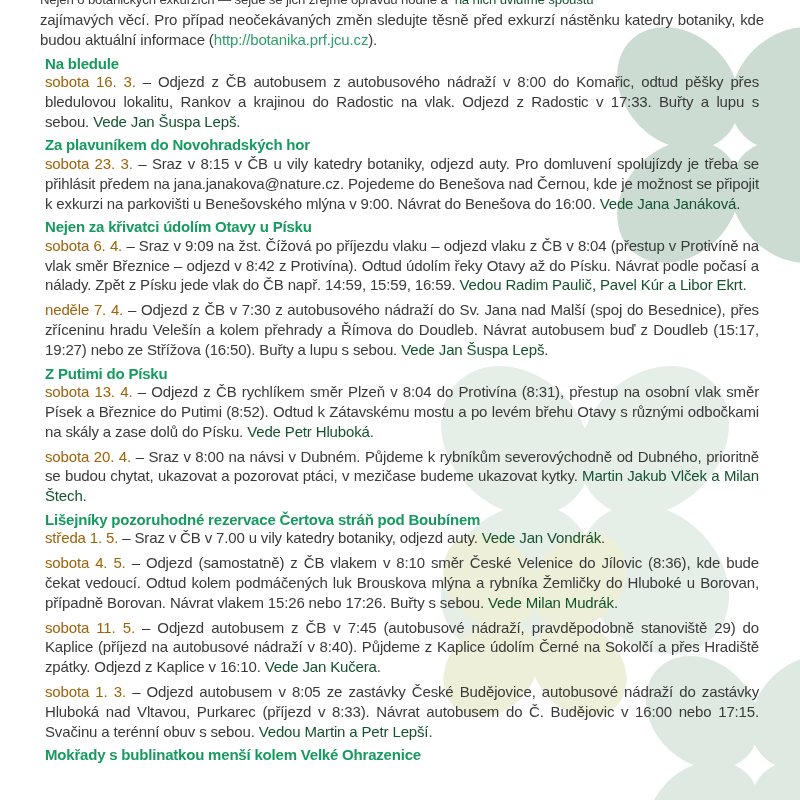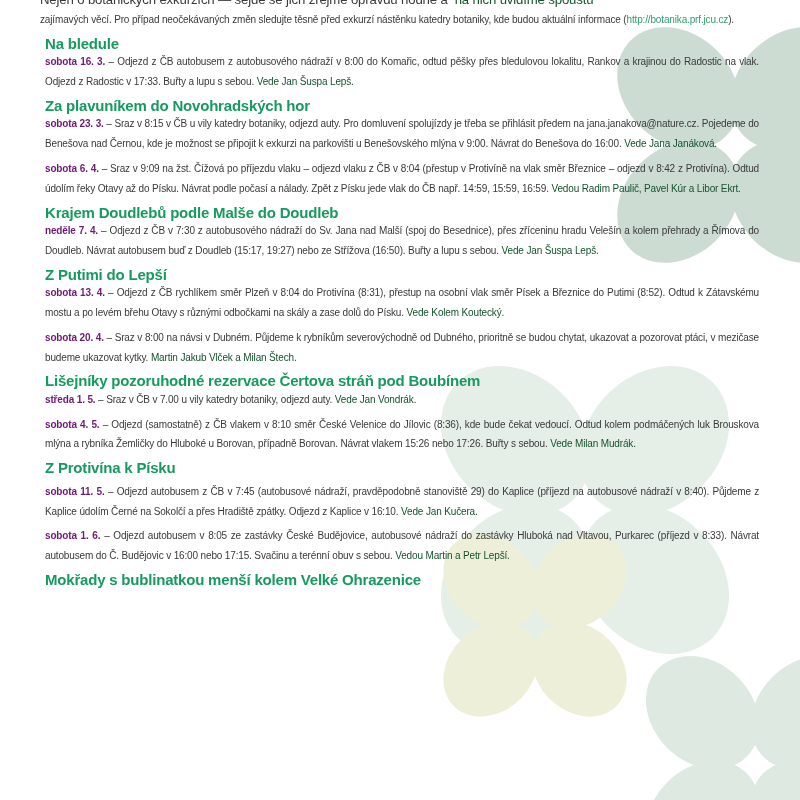--- a/index.html
+++ b/index.html
@@ -15,30 +15,30 @@
   }
   .clip-line {
     height: 10px; overflow: hidden; position: relative;
   }
   .clip-line .inner {
     position: relative; top: -10px; display: block;
     font-size: 13.2px; line-height: 19.8px; color: #3a3a3a;
     letter-spacing: -0.15px; white-space: nowrap;
   }
   p.body {
-    margin: 0; font-size: 10px; line-height: 19.8px;
+    margin: 0; font-size: 15px; line-height: 19.8px;
     color: #3a3a3a; text-align: justify; letter-spacing: -0.15px;
   }
   .intro-para { margin-bottom: 4px; }
   h2.sec-head {
     margin: 0; padding: 0;
     font-size: 15px; line-height: 17.5px; font-weight: bold;
     color: #179a5f; letter-spacing: -0.2px;
   }
-  .date { font-weight: bold; color: #701a75; }
+  .date { font-weight: normal; color: #a16207; }
   .leader { color: #14532d; }
   .leader::before { content: "\00a0"; }
   .link { color: #2f9e6e; }
   .section { margin: 5px; }
 </style>
 </head>
 <body>
 
 <svg width="0" height="0" style="position:absolute">
   <defs>
@@ -78,56 +78,55 @@
     <h2 class="sec-head">Na bledule</h2>
     <p class="body"><span class="date">sobota 16. 3.</span> <span>– Odjezd z ČB autobusem z autobusového nádraží v 8:00 do Komařic, odtud pěšky přes bledulovou lokalitu, Rankov a krajinou do Radostic na vlak. Odjezd z Radostic v 17:33. Buřty a lupu s sebou.</span><span class="leader">Vede Jan Šuspa Lepš.</span></p>
   </div>
 
   <div class="section">
     <h2 class="sec-head">Za plavuníkem do Novohradských hor</h2>
     <p class="body"><span class="date">sobota 23. 3.</span> <span>– Sraz v 8:15 v ČB u vily katedry botaniky, odjezd auty. Pro domluvení spolujízdy je třeba se přihlásit předem na jana.janakova@nature.cz. Pojedeme do Benešova nad Černou, kde je možnost se připojit k exkurzi na parkovišti u Benešovského mlýna v 9:00. Návrat do Benešova do 16:00.</span><span class="leader">Vede Jana Janáková.</span></p>
   </div>
 
   <div class="section">
+    <h2 class="sec-head">Nejen za křivatci údolím Otavy u Písku</h2>
     <p class="body"><span class="date">sobota 6. 4.</span> <span>– Sraz v 9:09 na žst. Čížová po příjezdu vlaku – odjezd vlaku z ČB v 8:04 (přestup v Protivíně na vlak směr Březnice – odjezd v 8:42 z Protivína). Odtud údolím řeky Otavy až do Písku. Návrat podle počasí a nálady. Zpět z Písku jede vlak do ČB např. 14:59, 15:59, 16:59.</span><span class="leader">Vedou Radim Paulič, Pavel Kúr a Libor Ekrt.</span></p>
   </div>
 
   <div class="section">
-    <h2 class="sec-head">Krajem Doudlebů podle Malše do Doudleb</h2>
     <p class="body"><span class="date">neděle 7. 4.</span> <span>– Odjezd z ČB v 7:30 z autobusového nádraží do Sv. Jana nad Malší (spoj do Besednice), přes zříceninu hradu Velešín a kolem přehrady a Římova do Doudleb. Návrat autobusem buď z Doudleb (15:17, 19:27) nebo ze Střížova (16:50). Buřty a lupu s sebou.</span><span class="leader">Vede Jan Šuspa Lepš.</span></p>
   </div>
 
   <div class="section">
-    <h2 class="sec-head">Z Putimi do Lepší</h2>
-    <p class="body"><span class="date">sobota 13. 4.</span> <span>– Odjezd z ČB rychlíkem směr Plzeň v 8:04 do Protivína (8:31), přestup na osobní vlak směr Písek a Březnice do Putimi (8:52). Odtud k Zátavskému mostu a po levém břehu Otavy s různými odbočkami na skály a zase dolů do Písku.</span><span class="leader">Vede Kolem Koutecký.</span></p>
+    <h2 class="sec-head">Z Putimi do Písku</h2>
+    <p class="body"><span class="date">sobota 13. 4.</span> <span>– Odjezd z ČB rychlíkem směr Plzeň v 8:04 do Protivína (8:31), přestup na osobní vlak směr Písek a Březnice do Putimi (8:52). Odtud k Zátavskému mostu a po levém břehu Otavy s různými odbočkami na skály a zase dolů do Písku.</span><span class="leader">Vede Petr Hluboká.</span></p>
   </div>
 
   <div class="section">
     <p class="body"><span class="date">sobota 20. 4.</span> <span>– Sraz v 8:00 na návsi v Dubném. Půjdeme k rybníkům severovýchodně od Dubného, prioritně se budou chytat, ukazovat a pozorovat ptáci, v mezičase budeme ukazovat kytky.</span><span class="leader">Martin Jakub Vlček a Milan Štech.</span></p>
   </div>
 
   <div class="section">
     <h2 class="sec-head">Lišejníky pozoruhodné rezervace Čertova stráň pod Boubínem</h2>
     <p class="body"><span class="date">středa 1. 5.</span> <span>– Sraz v ČB v 7.00 u vily katedry botaniky, odjezd auty.</span><span class="leader">Vede Jan Vondrák.</span></p>
   </div>
 
   <div class="section">
     <p class="body"><span class="date">sobota 4. 5.</span> <span>– Odjezd (samostatně) z ČB vlakem v 8:10 směr České Velenice do Jílovic (8:36), kde bude čekat vedoucí. Odtud kolem podmáčených luk Brouskova mlýna a rybníka Žemličky do Hluboké u Borovan, případně Borovan. Návrat vlakem 15:26 nebo 17:26. Buřty s sebou.</span><span class="leader">Vede Milan Mudrák.</span></p>
   </div>
 
   <div class="section">
-    <h2 class="sec-head">Z Protivína k Písku</h2>
   </div>
 
   <div class="section">
     <p class="body"><span class="date">sobota 11. 5.</span> <span>– Odjezd autobusem z ČB v 7:45 (autobusové nádraží, pravděpodobně stanoviště 29) do Kaplice (příjezd na autobusové nádraží v 8:40). Půjdeme z Kaplice údolím Černé na Sokolčí a přes Hradiště zpátky. Odjezd z Kaplice v 16:10.</span><span class="leader">Vede Jan Kučera.</span></p>
   </div>
 
   <div class="section">
-    <p class="body"><span class="date">sobota 1. 6.</span> <span>– Odjezd autobusem v 8:05 ze zastávky České Budějovice, autobusové nádraží do zastávky Hluboká nad Vltavou, Purkarec (příjezd v 8:33). Návrat autobusem do Č. Budějovic v 16:00 nebo 17:15. Svačinu a terénní obuv s sebou.</span><span class="leader">Vedou Martin a Petr Lepší.</span></p>
+    <p class="body"><span class="date">sobota 1. 3.</span> <span>– Odjezd autobusem v 8:05 ze zastávky České Budějovice, autobusové nádraží do zastávky Hluboká nad Vltavou, Purkarec (příjezd v 8:33). Návrat autobusem do Č. Budějovic v 16:00 nebo 17:15. Svačinu a terénní obuv s sebou.</span><span class="leader">Vedou Martin a Petr Lepší.</span></p>
   </div>
 
   <div class="section">
     <h2 class="sec-head">Mokřady s bublinatkou menší kolem Velké Ohrazenice</h2>
 
   </div>
 
 </div>
 
 </body></html>

